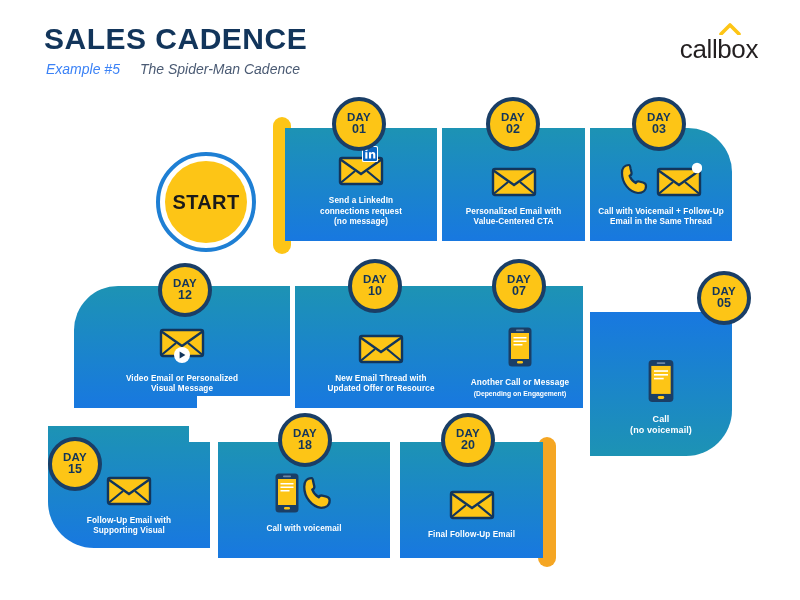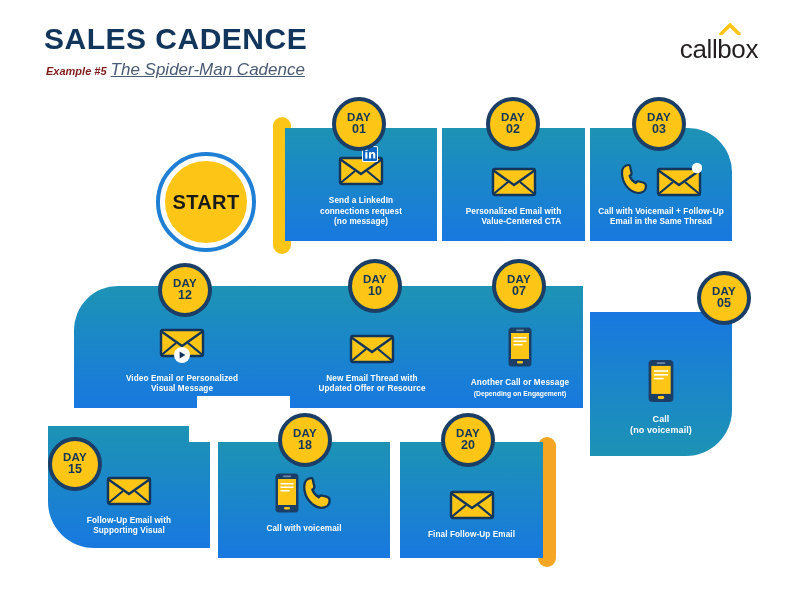--- a/index.html
+++ b/index.html
@@ -14,22 +14,22 @@
   
   #title {
     position: absolute; left: 44px; top: 22px;
     font-size: 30px; letter-spacing: 0.5px;
     color: #12355B; font-weight: 700;
   }
   #subtitle-wrap {
     position: absolute; left: 46px; top: 60px;
     font-style: italic; white-space: nowrap;
   }
-  #sub-strong { font-size: 11px; font-weight: bold; color: #7f1d1d; }
-  #sub-light  { font-size: 17px; color: #4A5A73; margin-left: 4px; text-decoration: underline; }
+  #sub-strong { font-size: 14px; font-weight: normal; color: #3b82f6; }
+  #sub-light  { font-size: 14px; color: #4A5A73; margin-left: 20px; }
 
   
   #logo { position: absolute; right: 42px; top: 34px; }
   #logo-text {
     font-size: 26px; color: #231F20; letter-spacing: -0.4px; font-weight: 400;
     position: relative;
   }
   #logo-chevron {
     position: absolute; right: 17px; top: -11px;
     width: 22px; height: 12px;
@@ -150,21 +150,21 @@
 
   <div class="card" style="left:442px; top:128px; width:143px; height:113px;">
     <div class="card-body">
       <div class="card-icons">
         <svg width="46" height="36" viewBox="0 0 46 36">
           <rect x="2" y="8" width="42" height="26" rx="2" fill="#FDC516" stroke="#12355B" stroke-width="2.4"></rect>
           <path d="M2.5 9.5 L23 24 L43.5 9.5" fill="none" stroke="#12355B" stroke-width="2.4"></path>
           <path d="M2.5 33 L17 21 M43.5 33 L29 21" fill="none" stroke="#12355B" stroke-width="2.2"></path>
         </svg>
       </div>
-      <div class="card-label" style="white-space:pre-line;text-align:right;">Personalized Email with
+      <div class="card-label" style="white-space:pre-line;">Personalized Email with
 Value-Centered CTA</div>
     </div>
   </div>
   <div class="day-badge" style="left:486px; top:97px;">
     <span class="d1">DAY</span>
     <span class="d2">02</span>
   </div>
 
   <div class="card" style="left:590px; top:128px; width:142px; height:113px; border-top-right-radius:44px;">
     <div class="card-body">
@@ -203,21 +203,21 @@
       <div class="card-label" style="white-space:pre-line;">Video Email or Personalized
 Visual Message</div>
     </div>
   </div>
   <div class="notch" style="left:197px; top:396px; width:93px; height:14px;"></div>
   <div class="day-badge" style="left:158px; top:263px;">
     <span class="d1">DAY</span>
     <span class="d2">12</span>
   </div>
 
-  <div class="card" style="left:286px; top:286px; width:172px; height:122px;">
+  <div class="card" style="left:295px; top:286px; width:172px; height:122px;">
     <div class="card-body">
       <div class="card-icons">
         <svg width="46" height="36" viewBox="0 0 46 36">
           <rect x="2" y="8" width="42" height="26" rx="2" fill="#FDC516" stroke="#12355B" stroke-width="2.4"></rect>
           <path d="M2.5 9.5 L23 24 L43.5 9.5" fill="none" stroke="#12355B" stroke-width="2.4"></path>
           <path d="M2.5 33 L17 21 M43.5 33 L29 21" fill="none" stroke="#12355B" stroke-width="2.2"></path>
         </svg>
       </div>
       <div class="card-label" style="white-space:pre-line;">New Email Thread with
 Updated Offer or Resource</div>

